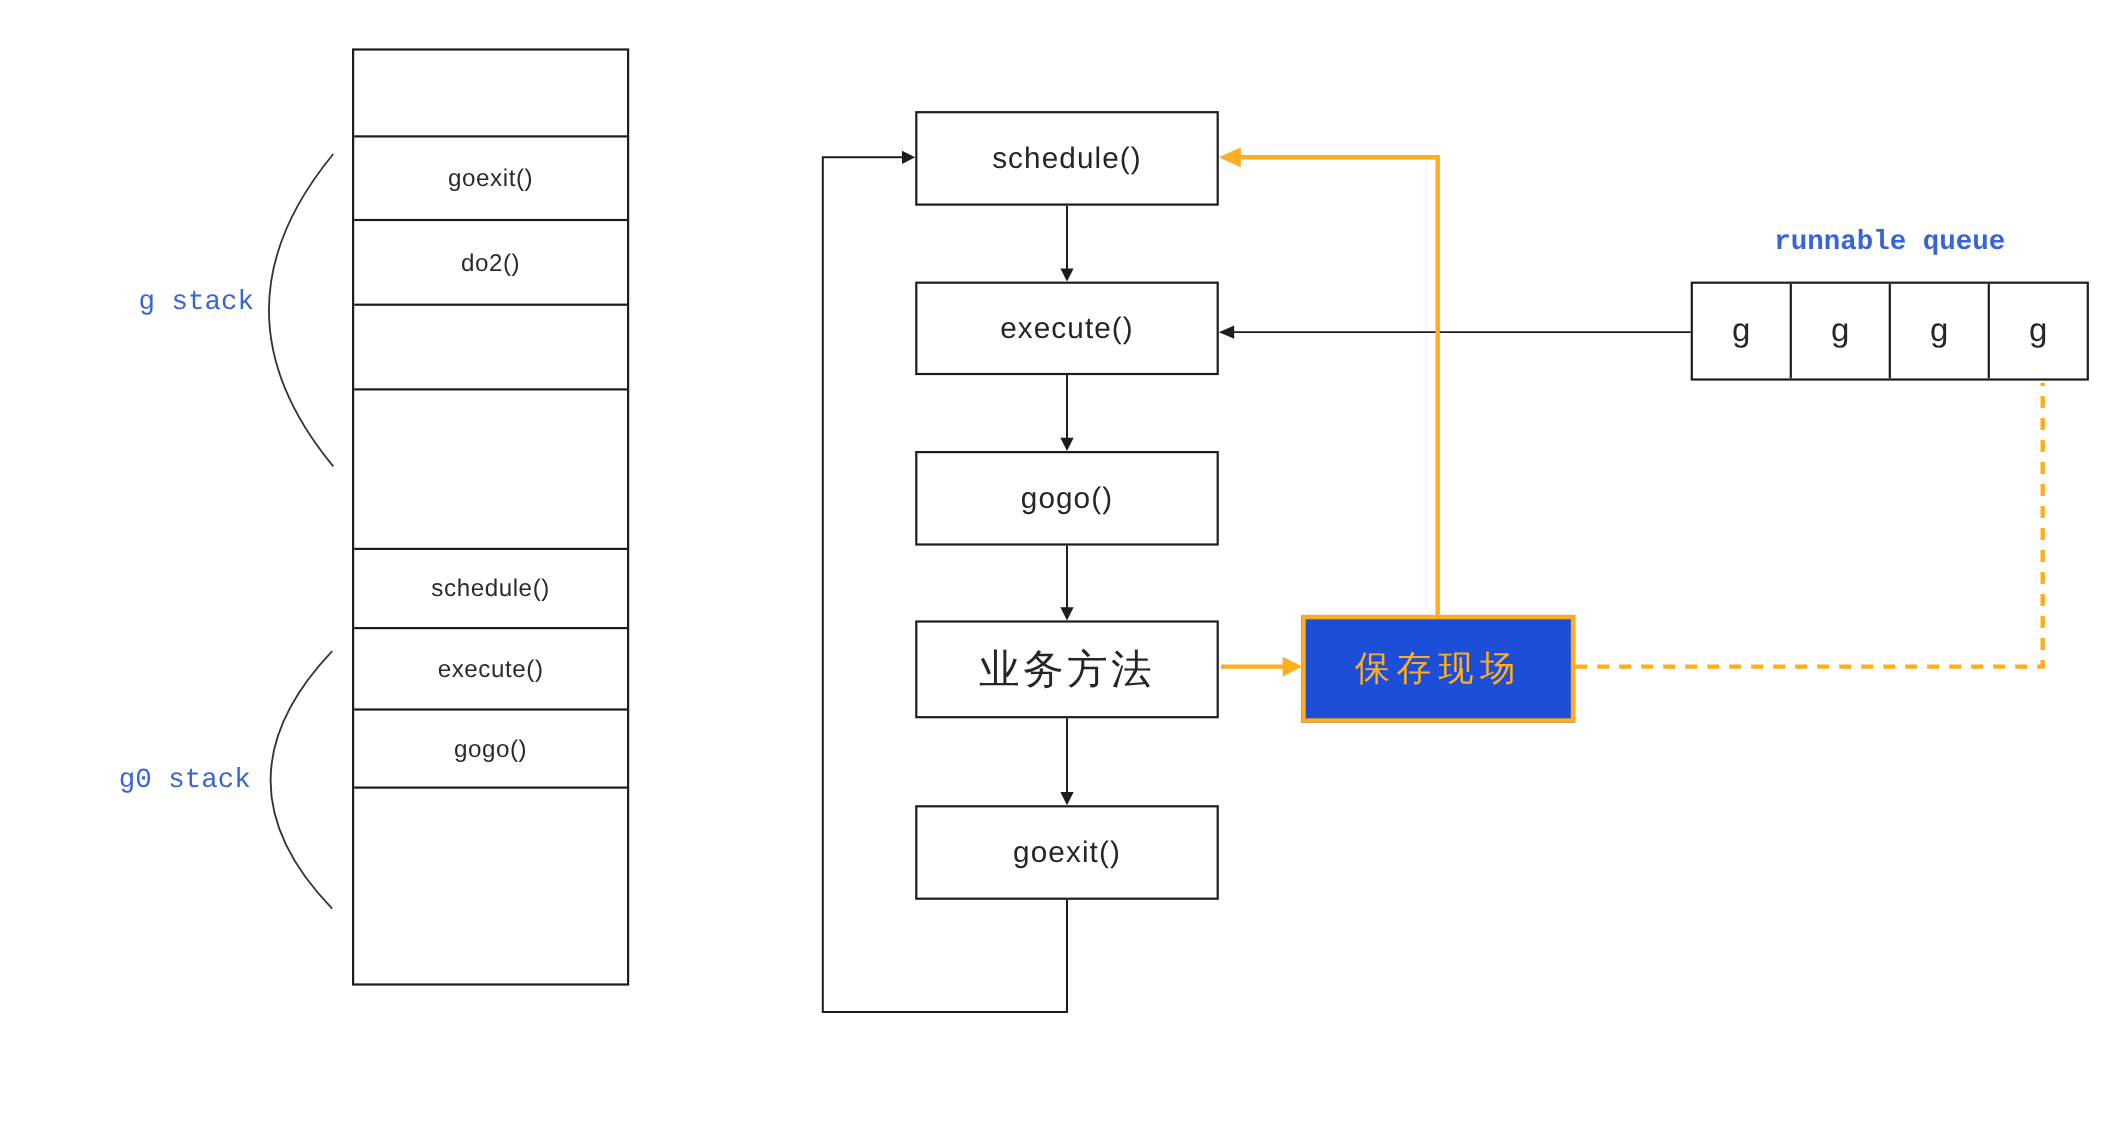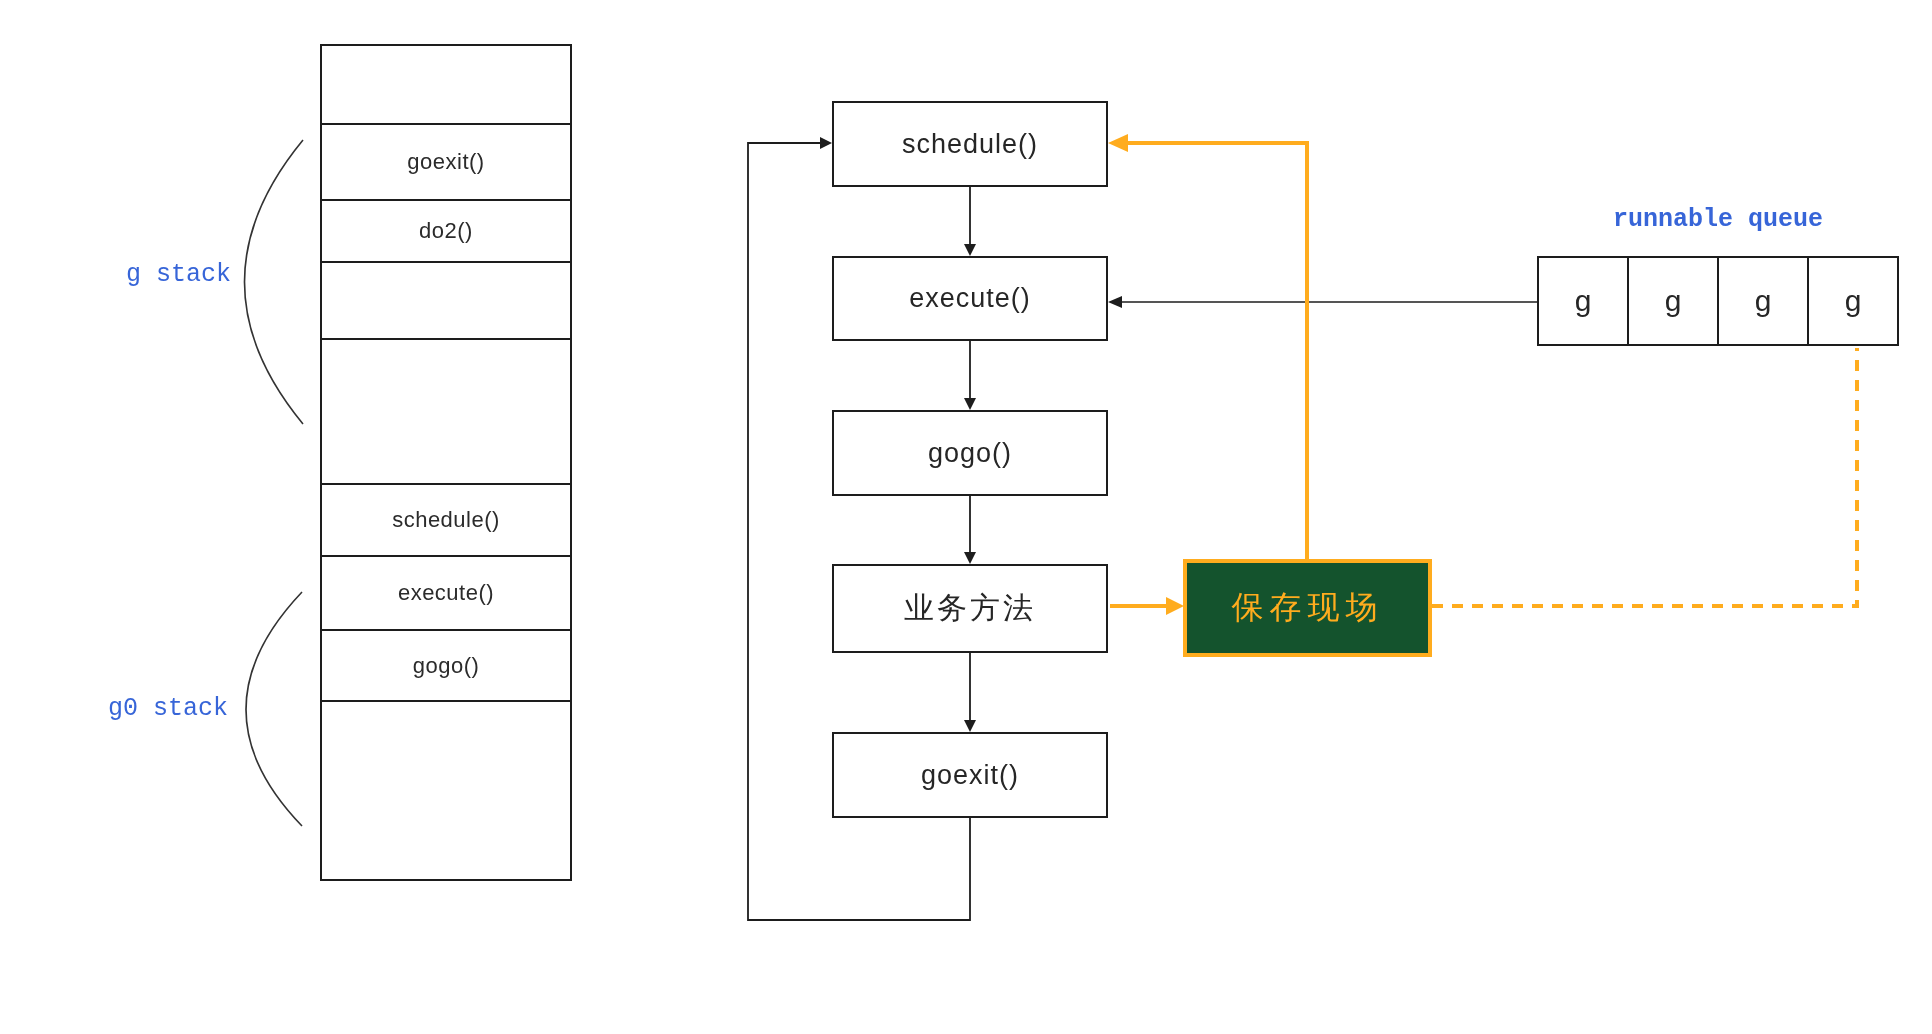--- a/index.html
+++ b/index.html
@@ -35,26 +35,26 @@
   
   .flow-node{
     position:absolute;left:832px;width:276px;box-sizing:border-box;
     border:2px solid var(--ink);background:#fff;
     display:flex;align-items:center;justify-content:center;
     font-size:27px;color:#262626;letter-spacing:1px;
   }
   #node-schedule{top:101px;height:86px;}
   #node-execute{top:256px;height:85px;}
   #node-gogo{top:410px;height:86px;}
-  #node-business{top:564px;height:89px;font-size:30px;letter-spacing:3px;}
+  #node-business{top:564px;height:89px;font-size:37px;letter-spacing:3px;}
   #node-goexit{top:732px;height:86px;}
   
   .save-box{
     position:absolute;left:1183px;top:559px;width:249px;height:98px;
-    box-sizing:border-box;border:4px solid var(--orange);background:#14532d;
+    box-sizing:border-box;border:4px solid var(--orange);background:#1d4ed8;
     display:flex;align-items:center;justify-content:center;
     font-size:32px;letter-spacing:6px;color:var(--orange);
   }
   
   .queue{
     position:absolute;left:1537px;top:256px;width:362px;height:90px;
     box-sizing:border-box;border:2px solid var(--ink);display:flex;background:#fff;
   }
   .queue-cell{
     flex:1;border-right:2px solid var(--ink);
@@ -66,21 +66,21 @@
   .overlay{position:absolute;left:0;top:0;z-index:5;pointer-events:none;}
 </style>
 </head>
 <body>
 
 <div class="canvas">
 
   <div class="stack">
     <div class="stack-row" style="height:79px"></div>
     <div class="stack-row" style="height:76px">goexit()</div>
-    <div class="stack-row" style="height:62px">do2()</div>
+    <div class="stack-row" style="height:77px">do2()</div>
     <div class="stack-row" style="height:77px"></div>
     <div class="stack-row" style="height:145px"></div>
     <div class="stack-row" style="height:72px">schedule()</div>
     <div class="stack-row" style="height:74px">execute()</div>
     <div class="stack-row" style="height:71px">gogo()</div>
     <div class="stack-row" style="height:177px"></div>
   </div>
 
   <div class="blue-label" id="g-stack-label">g stack</div>
   <div class="blue-label" id="g0-stack-label">g0 stack</div>

